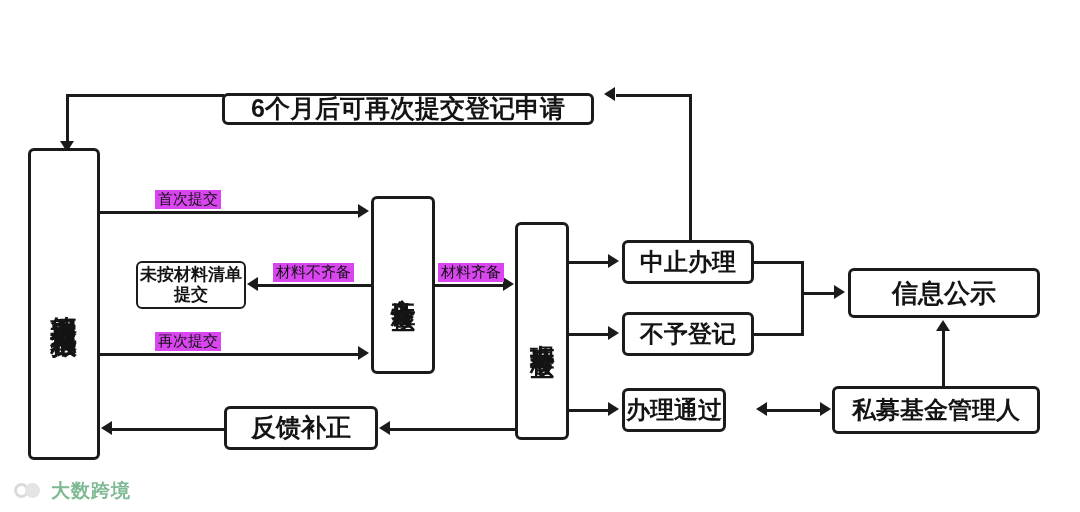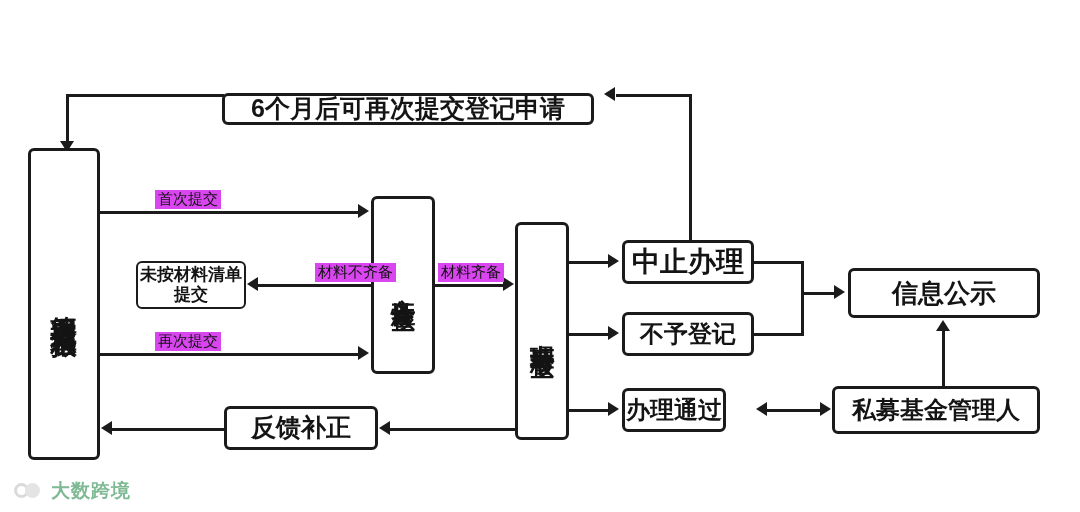--- a/index.html
+++ b/index.html
@@ -135,21 +135,21 @@
   <div class="arrow left" style="left:604px; top:87px;"></div>
 
   <div class="node vertical" style="left:28px; top:148px; width:72px; height:312px; font-size:26px;">管理人登记信息填报</div>
 
   <div class="node vertical" style="left:371px; top:196px; width:64px; height:178px; font-size:24px;">齐备性核查</div>
 
   <div class="node vertical" style="left:515px; top:222px; width:54px; height:218px; font-size:24px;">办理环节核查</div>
 
   <div class="node small" style="left:136px; top:261px; width:110px; height:48px; font-size:17px;">未按材料清单提交</div>
 
-  <div class="node" style="left:622px; top:240px; width:132px; height:44px; font-size:28px;">中止办理</div>
+  <div class="node" style="left:622px; top:240px; width:132px; height:44px; font-size:24px;">中止办理</div>
 
   <div class="node" style="left:622px; top:312px; width:132px; height:44px; font-size:24px;">不予登记</div>
 
   <div class="node" style="left:622px; top:388px; width:104px; height:44px; font-size:24px;">办理通过</div>
 
   <div class="node" style="left:848px; top:268px; width:192px; height:50px; font-size:26px;">信息公示</div>
 
   <div class="node" style="left:832px; top:386px; width:208px; height:48px; font-size:24px;">私募基金管理人</div>
 
   <div class="node" style="left:224px; top:406px; width:154px; height:44px; font-size:25px;">反馈补正</div>
@@ -157,21 +157,21 @@
   <div class="ln h" style="left:100px; top:211px; width:260px;"></div>
   <div class="arrow right" style="left:358px; top:204px;"></div>
   <div class="edge-label" style="left:155px; top:190px;">首次提交</div>
 
   <div class="ln h" style="left:100px; top:353px; width:260px;"></div>
   <div class="arrow right" style="left:358px; top:346px;"></div>
   <div class="edge-label" style="left:155px; top:332px;">再次提交</div>
 
   <div class="ln h" style="left:258px; top:284px; width:113px;"></div>
   <div class="arrow left" style="left:247px; top:277px;"></div>
-  <div class="edge-label" style="left:273px; top:263px;margin-left:42px;">材料不齐备</div>
+  <div class="edge-label" style="left:273px; top:263px;">材料不齐备</div>
 
   <div class="ln h" style="left:435px; top:284px; width:70px;"></div>
   <div class="arrow right" style="left:503px; top:277px;"></div>
   <div class="edge-label" style="left:438px; top:263px;">材料齐备</div>
 
   <div class="ln h" style="left:569px; top:261px; width:42px;"></div>
   <div class="arrow right" style="left:608px; top:254px;"></div>
 
   <div class="ln h" style="left:569px; top:333px; width:42px;"></div>
   <div class="arrow right" style="left:608px; top:326px;"></div>

